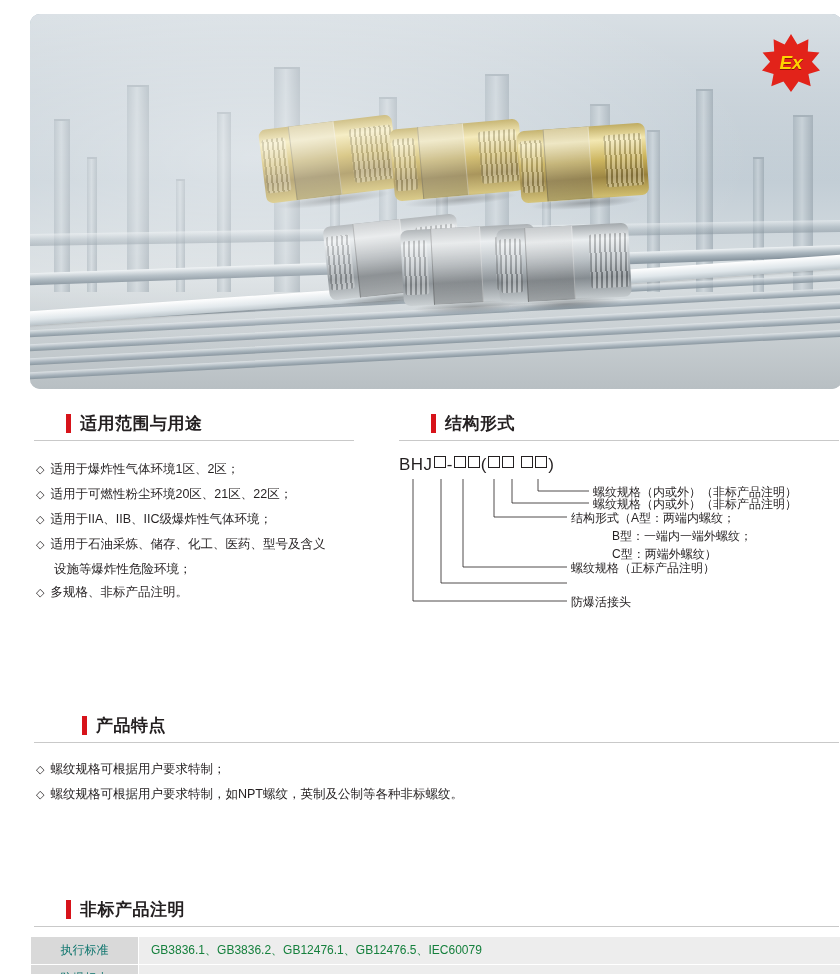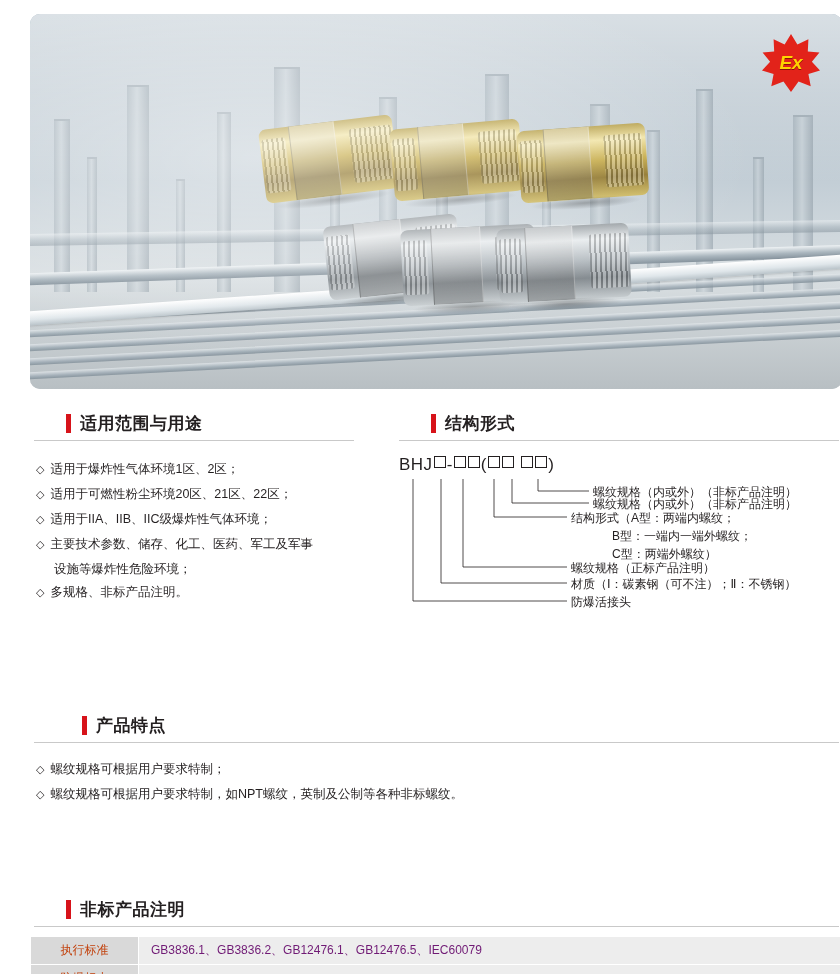--- a/index.html
+++ b/index.html
@@ -132,22 +132,22 @@
     margin:0 1px; vertical-align:2px;
   }
   .leaders { position:absolute; left:0; top:0; width:100%; height:100%; }
   .model .label {
     position:absolute; font-size:12px; white-space:nowrap; color:#231f20;
   }
 
   
   .tbl { position:absolute; width:812px; border-collapse:collapse; font-size:12px; }
   .tbl td { border:1px solid #ffffff; padding:5px 8px; }
-  .tbl .k { width:108px; background:#d9d9d9; text-align:center; font-weight:normal; color:#c2410c; }
-  .tbl .v { background:#ededed; color:#701a75; padding-left:12px; }
+  .tbl .k { width:108px; background:#d9d9d9; text-align:center; font-weight:normal; color:#0f766e; }
+  .tbl .v { background:#ededed; color:#15803d; padding-left:12px; }
 </style>
 </head>
 <body>
 
 <div class="page">
 
   <div class="hero">
     <div class="sky"></div>
 
     <div class="towers">
@@ -246,21 +246,21 @@
     <div class="li">
       <span class="dia">◇</span>
       <span class="tx">适用于可燃性粉尘环境20区、21区、22区；</span>
     </div>
     <div class="li">
       <span class="dia">◇</span>
       <span class="tx">适用于IIA、IIB、IIC级爆炸性气体环境；</span>
     </div>
     <div class="li">
       <span class="dia">◇</span>
-      <span class="tx">主要技术参数、储存、化工、医药、军工及军事</span>
+      <span class="tx">适用于石油采炼、储存、化工、医药、型号及含义</span>
     </div>
     <div class="cont">设施等爆炸性危险环境；</div>
     <div class="li">
       <span class="dia">◇</span>
       <span class="tx">多规格、非标产品注明。</span>
     </div>
   </div>
 
   <div class="sec-head" style="left:383px; top:412px;">
     <div class="bar"></div>
@@ -290,21 +290,20 @@
         <path d="M 14,24 L 14,146 L168,146"></path>
       </g>
     </svg>
 
     <div class="label" style="left:194px; top:29px;">螺纹规格（内或外）（非标产品注明）</div>
     <div class="label" style="left:194px; top:41px;">螺纹规格（内或外）（非标产品注明）</div>
     <div class="label" style="left:172px; top:55px;">结构形式（A型：两端内螺纹；</div>
     <div class="label" style="left:213px; top:73px;">B型：一端内一端外螺纹；</div>
     <div class="label" style="left:213px; top:91px;">C型：两端外螺纹）</div>
     <div class="label" style="left:172px; top:105px;">螺纹规格（正标产品注明）</div>
-    <div class="label" style="left:172px; top:121px;">材质（Ⅰ：碳素钢（可不注）；Ⅱ：不锈钢）</div>
     <div class="label" style="left:172px; top:139px;">防爆活接头</div>
   </div>
 
   <div class="sec-head" style="left:34px; top:714px;">
     <div class="bar"></div>
     <div class="title">产品特点</div>
   </div>
   <div class="rule" style="left:18px; top:742px; width:805px;"></div>
 
   <div class="bullets" style="left:20px; top:758px; width:800px;">

